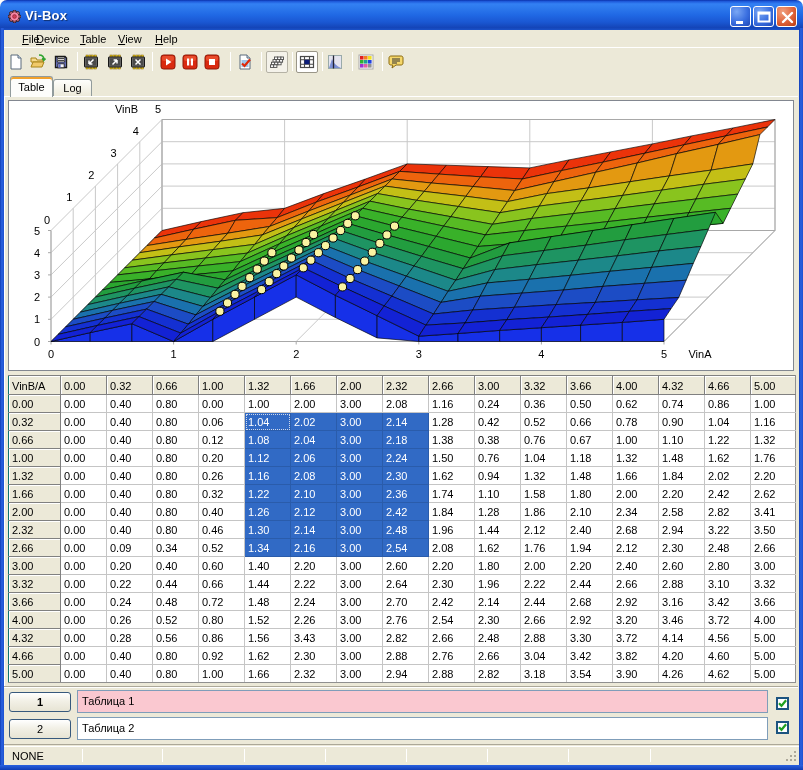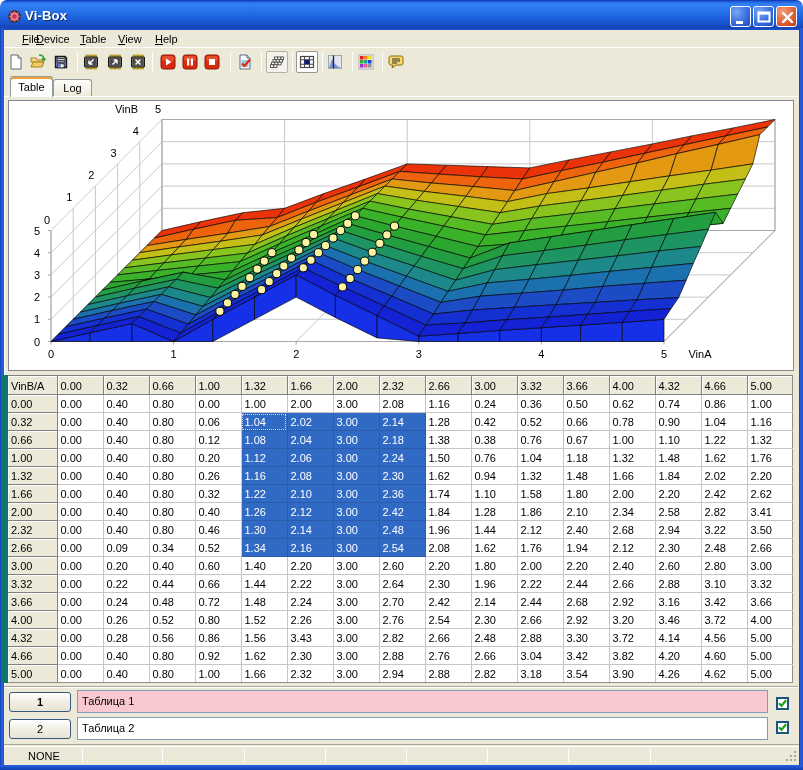--- a/index.html
+++ b/index.html
@@ -30,39 +30,39 @@
 #tab1{position:absolute;left:6px;top:0px;width:43px;height:21px;background:#fdfdfb;
  border:1px solid #919b9c;border-bottom:none;border-radius:3px 3px 0 0;
  box-shadow:inset 0 2px 0 #f1a12d;text-align:center;padding-top:4px;z-index:3}
 #tab2{position:absolute;left:49px;top:3px;width:39px;height:18px;
  background:linear-gradient(180deg,#fefefc,#ece9d8);border:1px solid #919b9c;border-bottom:none;
  border-radius:3px 3px 0 0;text-align:center;padding-top:2px;z-index:1}
 #page{position:absolute;left:4px;top:96px;width:794px;height:591px;background:#ece9d8;
  border-top:1px solid #fff;border-left:1px solid #fff;z-index:2}
 #chart{position:absolute;left:8px;top:100px;width:786px;height:271px;background:#fff;
  border:1px solid #828790;z-index:4}
-#grid{position:absolute;left:2px;top:375px;border-collapse:collapse;table-layout:fixed;z-index:4;
- border-top:1px solid #808080;border-left:6px solid #0f766e;background:#f97316}
+#grid{position:absolute;left:8px;top:375px;border-collapse:collapse;table-layout:fixed;z-index:4;
+ border-top:1px solid #808080;border-left:1px solid #0f766e;background:#f97316}
 #grid tr td:last-child{border-right:1px solid #909090}
 #grid tr:last-child td{border-bottom:1px solid #909090}
 #grid tr{height:18px}
 #grid td{font-size:11px;padding:1px 0 0 3px;overflow:hidden;white-space:nowrap}
 #grid td.h{background:#ece9d8;border-right:1px solid #808080;border-bottom:1px solid #808080;
  box-shadow:inset 1px 1px 0 #fff}
 #grid td.d{background:#fff;border-right:1px solid #c5c5c5;border-bottom:1px solid #c5c5c5;color:#000}
 #grid td.s{background:#316ac5;border-right:1px solid #2a5cab;border-bottom:1px solid #2a5cab;color:#fff}
 #grid td.f{outline:1px dotted #cfd8ea;outline-offset:-2px}
 .nbtn{position:absolute;left:9px;width:62px;height:20px;border:1px solid #37597d;border-radius:3px;
  background:linear-gradient(180deg,#ffffff,#f2f0e6 45%,#e7e4d4);text-align:center;padding-top:3px}
 .nfield{position:absolute;left:77px;width:691px;height:23px;border:1px solid #7f9db9;
  background:#fff;padding:4px 0 0 4px}
 .ncheck{position:absolute;left:776px;width:13px;height:13px;border:2px solid #1c5480;background:#fff}
 .ncheck svg{position:absolute;left:-2px;top:-2px}
 #status{position:absolute;left:4px;top:746px;width:795px;height:19px;background:#ece9d8;
- border-top:1px solid #fff;padding:3px 0 0 24px}
+ border-top:1px solid #fff;padding:3px 0 0 8px}
 .ssep{position:absolute;top:749px;width:1px;height:13px;background:#aca899;border-right:1px solid #fff}
 #grip{position:absolute;left:786px;top:751px}
 u{text-decoration:underline}
 </style></head><body>
 <div id="win"></div>
 <div id="title"></div>
 <div class="wb" id="bl"></div>
 <div class="wb" id="br"></div>
 <div class="wb" id="bb"></div>
 <div id="ticon"><svg width="13" height="13" viewBox="0 0 17 17">

